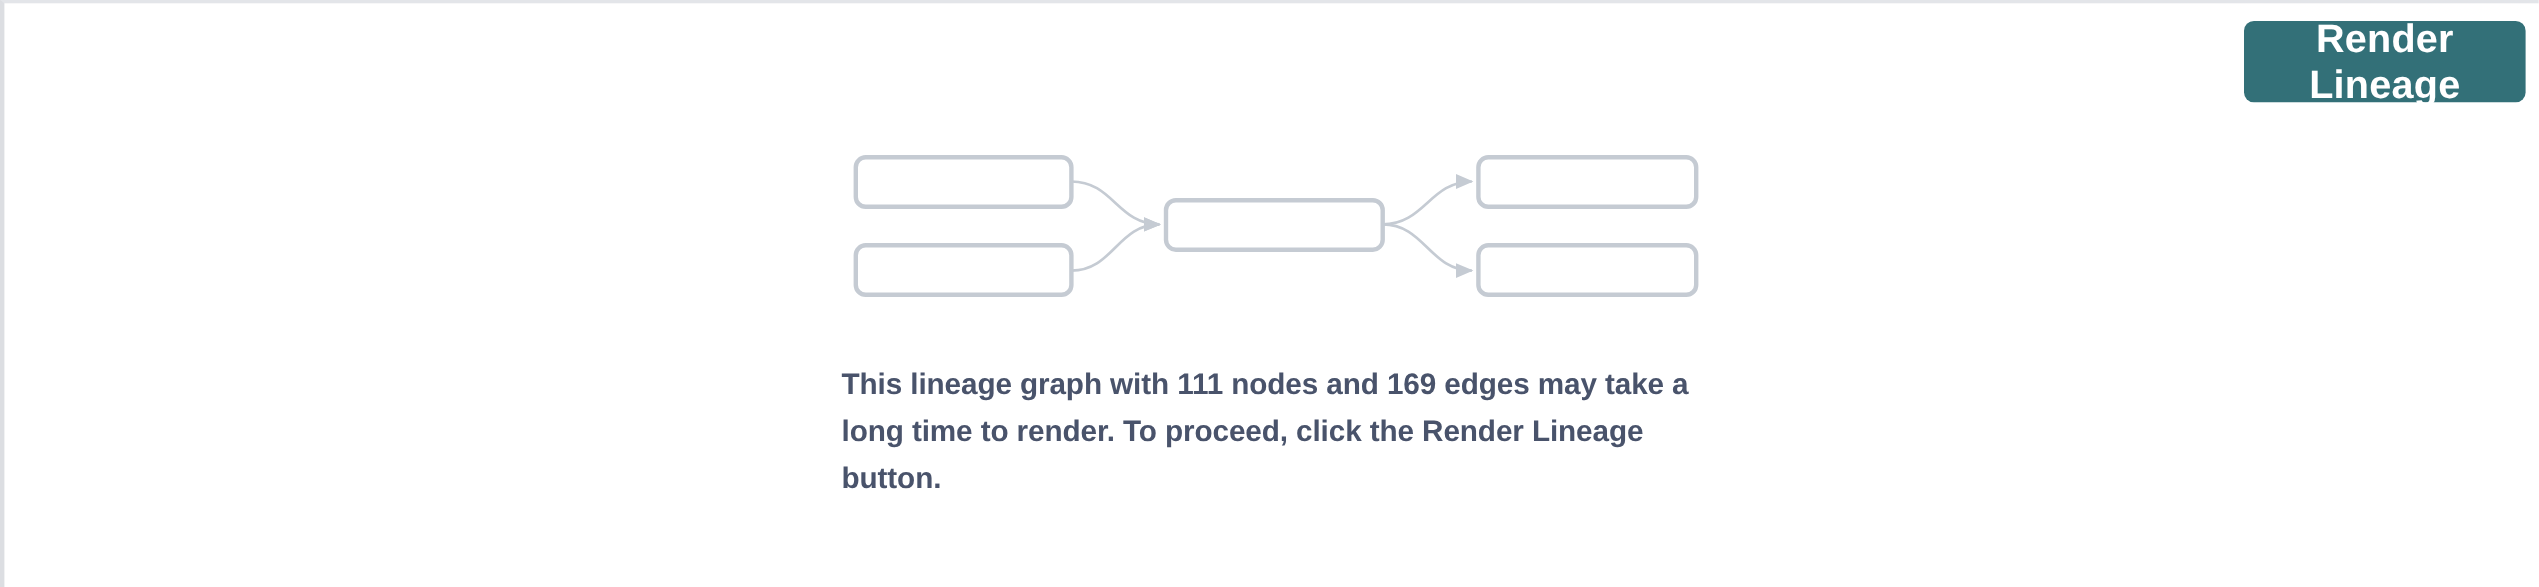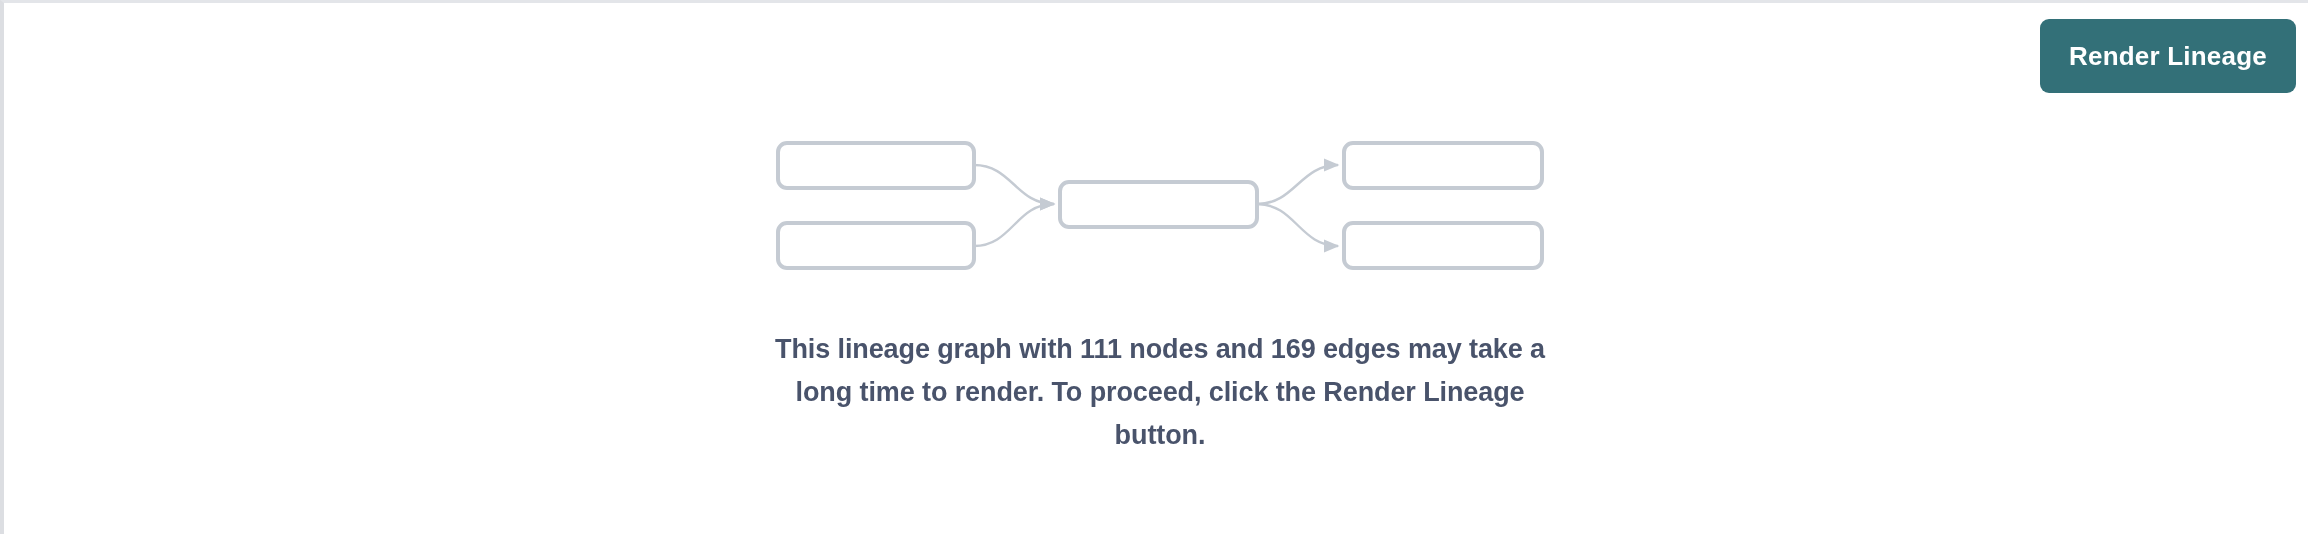--- a/index.html
+++ b/index.html
@@ -30,21 +30,21 @@
     position: absolute;
     left: 2036px;
     top: 16px;
     width: 256px;
     height: 74px;
     border: none;
     border-radius: 9px;
     background: #337078;
     color: #ffffff;
     font-family: "Liberation Sans", sans-serif;
-    font-size: 26px;
+    font-size: 36px;
     font-weight: bold;
     letter-spacing: 0.2px;
     cursor: pointer;
     display: flex;
     align-items: center;
     justify-content: center;
     padding: 0;
   }
 
   
@@ -56,21 +56,20 @@
     height: 534px;
     pointer-events: none;
   }
 
   
   #lineage-message {
     position: absolute;
     left: 761px;
     top: 325px;
     width: 790px;
-    text-align: center;
     color: #49536b;
     font-family: "Liberation Sans", sans-serif;
     font-size: 27px;
     font-weight: bold;
     line-height: 43px;
     letter-spacing: -0.1px;
   }
 </style>
 </head>
 <body>

